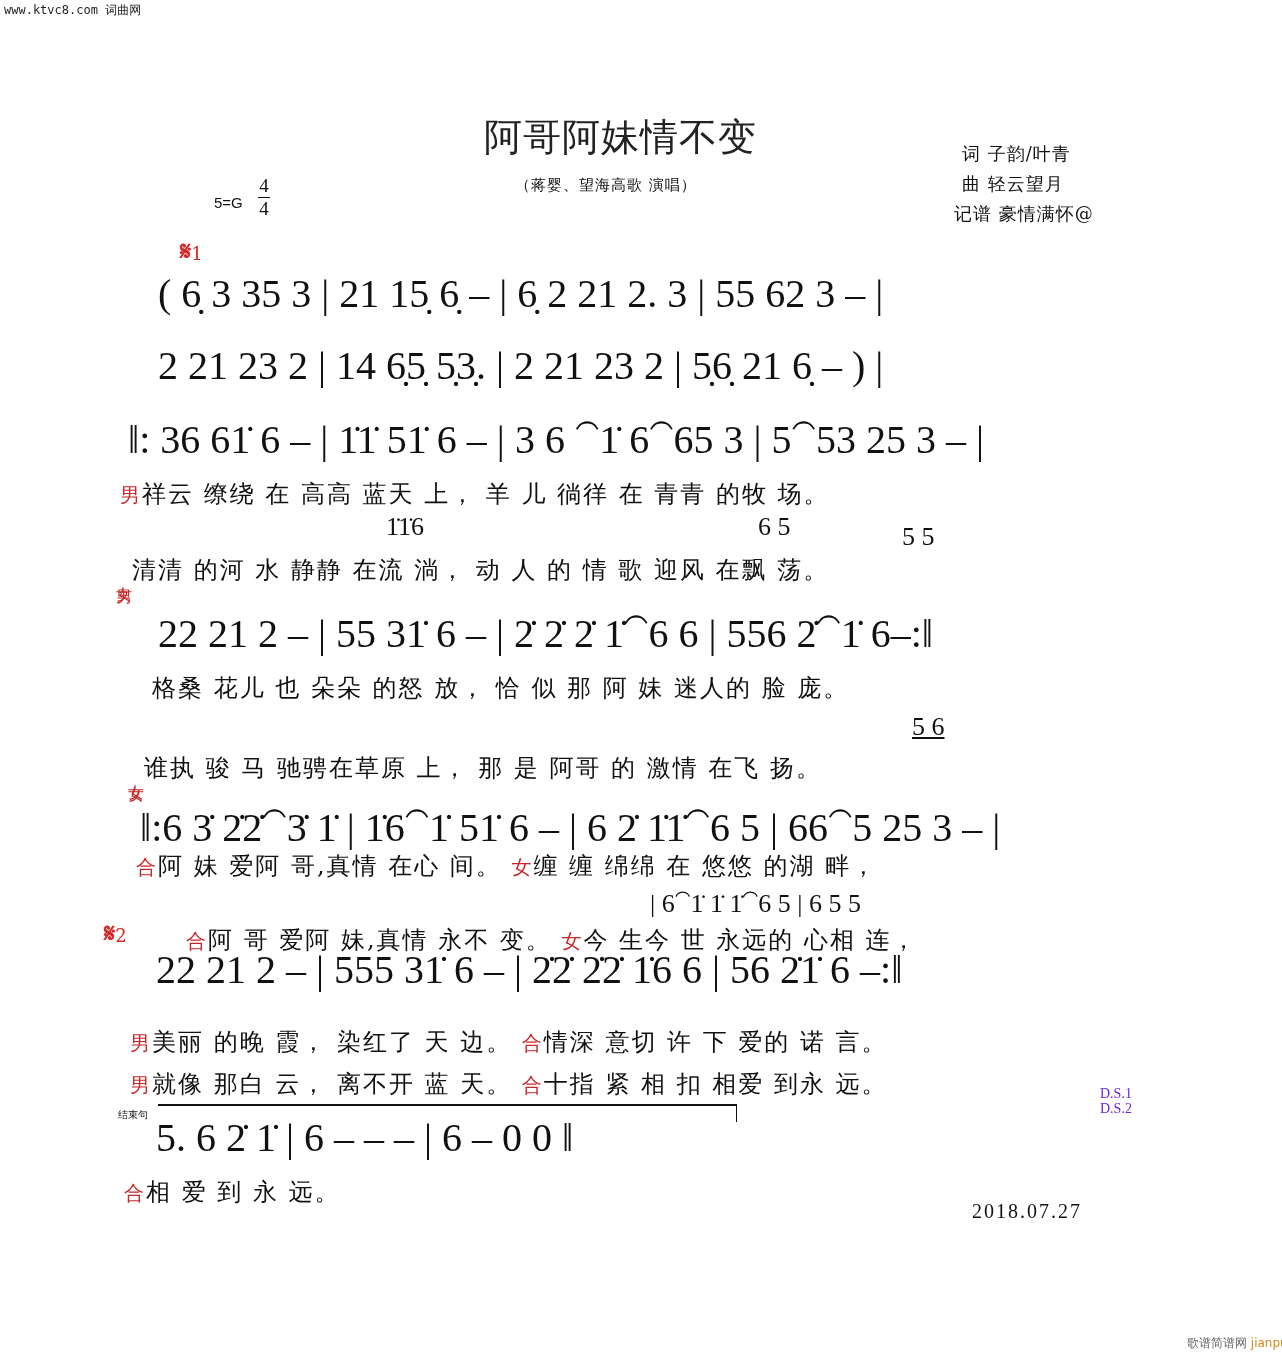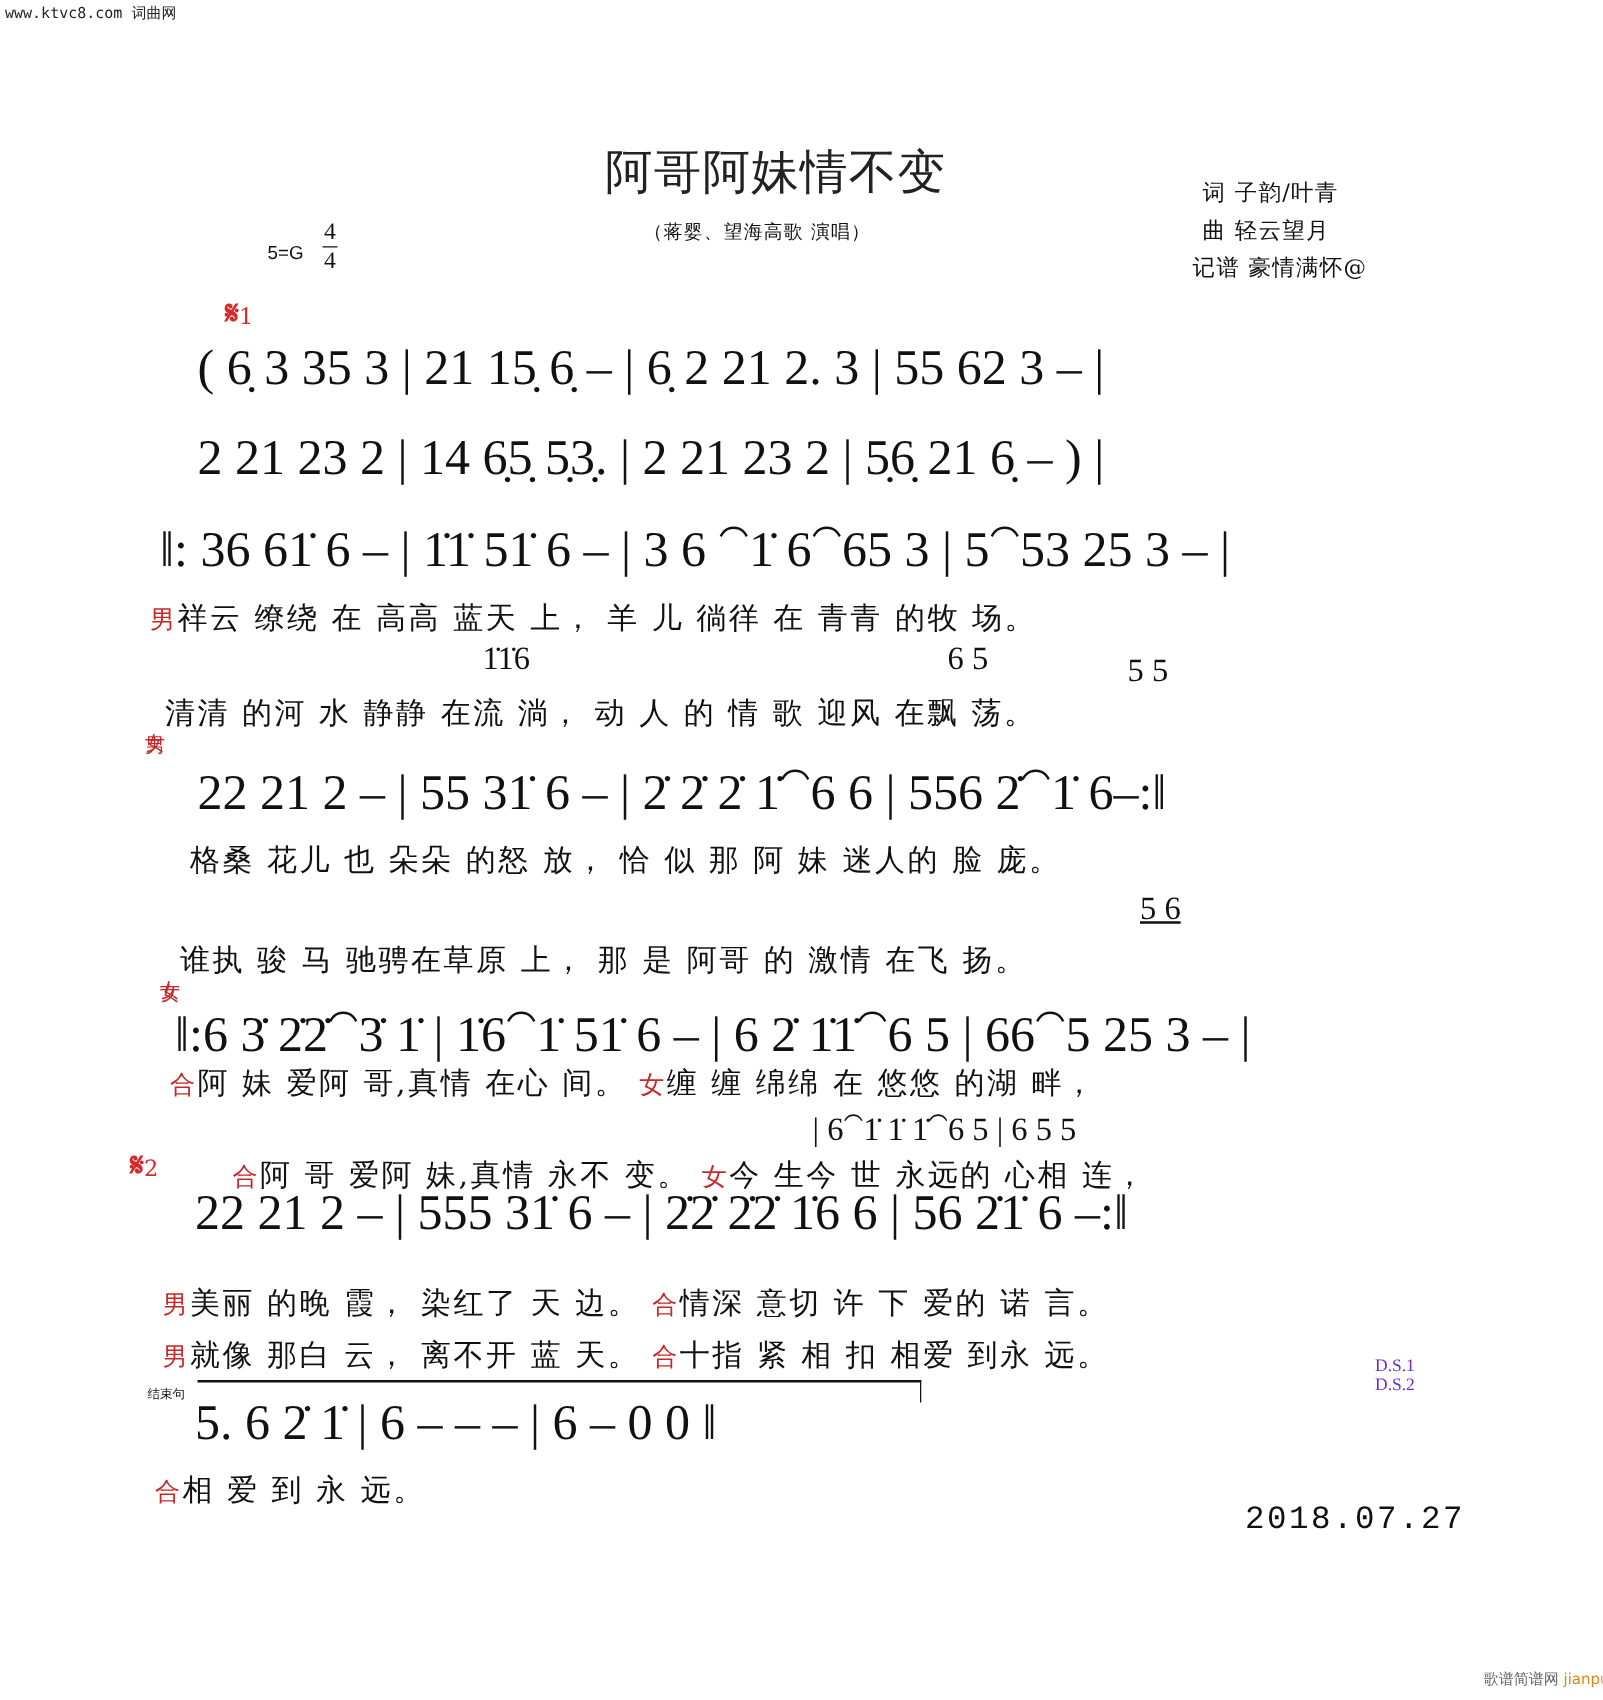--- a/index.html
+++ b/index.html
@@ -15,21 +15,21 @@
   .timesig .bar { display:block; border-top:1px solid #111; width:12px; margin:1px 0; }
   .segno { color:#d42a2a; font-size:26px; font-weight:bold; font-family:"DejaVu Serif", serif; }
   .segno-num { color:#d42a2a; font-size:18px; }
   .notes { font-family:"Liberation Serif", serif; font-size:40px; letter-spacing:0; }
   .lyrics { font-family:"DejaVu Serif", serif; font-size:24px; letter-spacing:2px; }
   .role { color:#c62828; font-size:20px; }
   .small-notes { font-family:"Liberation Serif", serif; font-size:26px; }
   .ds { color:#6d28d9; font-family:"Liberation Serif", serif; font-size:14px; line-height:15px; left:1100px; top:1086px; }
   .ending-label { left:118px; top:1108px; font-size:10px; }
   .ending-bracket { left:158px; top:1104px; width:578px; height:16px; border-top:2px solid #111; border-right:1px solid #111; }
-  .date { left:972px; top:1200px; font-family:Liberation Mono, monospace; font-size:26px; letter-spacing:2px;margin-left:24px; }
+  .date { left:972px; top:1200px; font-family:Liberation Serif, serif; font-size:20px; letter-spacing:2px; }
   .watermark-bottom { left:1150px; top:1335px; font-family:"DejaVu Sans", sans-serif; font-size:12px; color:#666;margin-left:37px; }
   .watermark-bottom .brand { color:#d6891a; }
 </style>
 </head>
 <body>
 
 <div class="abs watermark-top">www.ktvc8.com 词曲网</div>
 
 <div class="abs title">阿哥阿妹情不变</div>
 <div class="abs performers">（蒋婴、望海高歌 演唱）</div>

